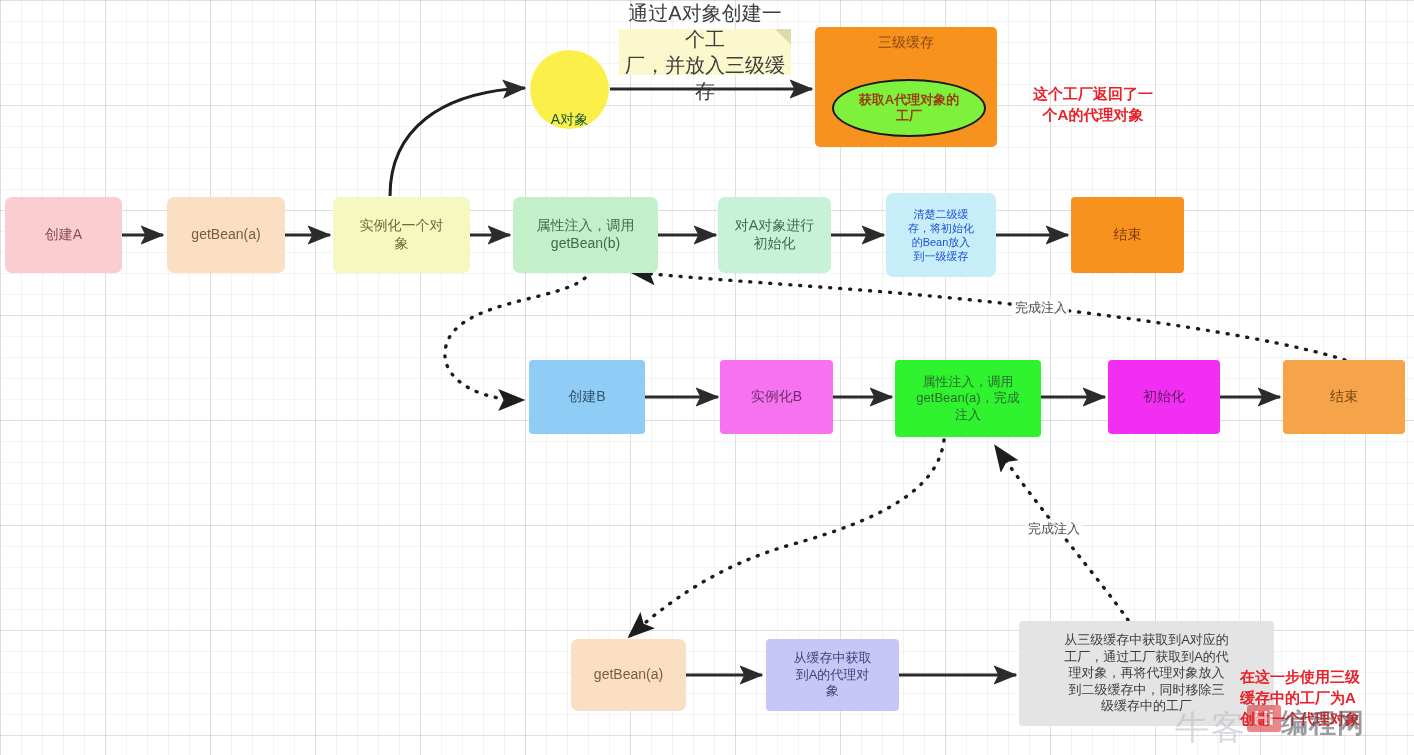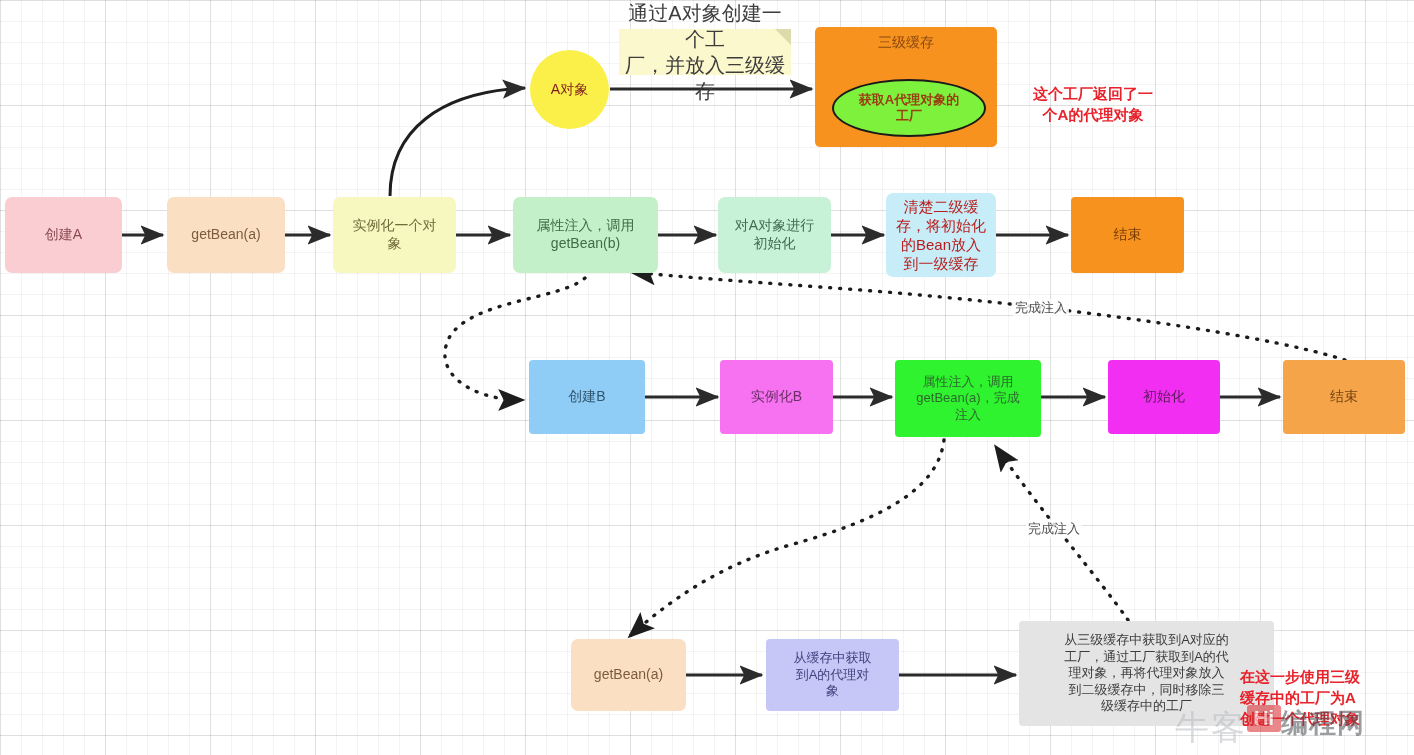--- a/index.html
+++ b/index.html
@@ -36,26 +36,26 @@
     white-space: pre-line;
     color: #3a3a3a;
     font-size: 14px;
     border-radius: 7px;
   }
   .node.sq { border-radius: 4px; }
   .circle {
     position: absolute;
     box-sizing: border-box;
     display: flex;
-    align-items: center;
+    align-items: flex-end;
     justify-content: center;
     text-align: center;
     border-radius: 50%;
     font-size: 14px;
-    color: #7f1d1d;
+    color: #14532d;
   }
   .sticky {
     position: absolute;
     box-sizing: border-box;
     display: flex;
     align-items: center;
     justify-content: center;
     text-align: center;
     white-space: pre-line;
     font-size: 20px;
@@ -191,36 +191,36 @@
   </div>
 
   <div class="node" style="left:5px; top:197px; width:117px; height:76px; background:#f9cdd2; color:#8a4b52;">
     <span>创建A</span>
   </div>
 
   <div class="node" style="left:167px; top:197px; width:118px; height:76px; background:#fadfc2; color:#7c5c3c;">
     <span>getBean(a)</span>
   </div>
 
-  <div class="node" style="left:333px; top:197px; width:123px; height:76px; background:#f7f7c0; color:#6f6a3a;font-family:Liberation Serif, serif;">
+  <div class="node" style="left:333px; top:197px; width:137px; height:76px; background:#f7f7c0; color:#6f6a3a;font-family:Liberation Serif, serif;">
     <span>实例化一个对
 象</span>
   </div>
 
   <div class="node" style="left:513px; top:197px; width:145px; height:76px; background:#c3f0c8; color:#3f6b45;">
     <span>属性注入，调用
 getBean(b)</span>
   </div>
 
   <div class="node" style="left:718px; top:197px; width:113px; height:76px; background:#c8f2d8; color:#3f6b50;">
     <span>对A对象进行
 初始化</span>
   </div>
 
-  <div class="node" style="left:886px; top:193px; width:110px; height:84px; background:#c7eef8; color:#b91c1c; font-size:15px;">
+  <div class="node" style="left:886px; top:193px; width:110px; height:84px; background:#c7eef8; color:#1d4ed8; font-size:11px;">
     <span>清楚二级缓
 存，将初始化
 的Bean放入
 到一级缓存</span>
   </div>
 
   <div class="node sq" style="left:1071px; top:197px; width:113px; height:76px; background:#f7921e; color:#7a3d06;">
     <span>结束</span>
   </div>
 

